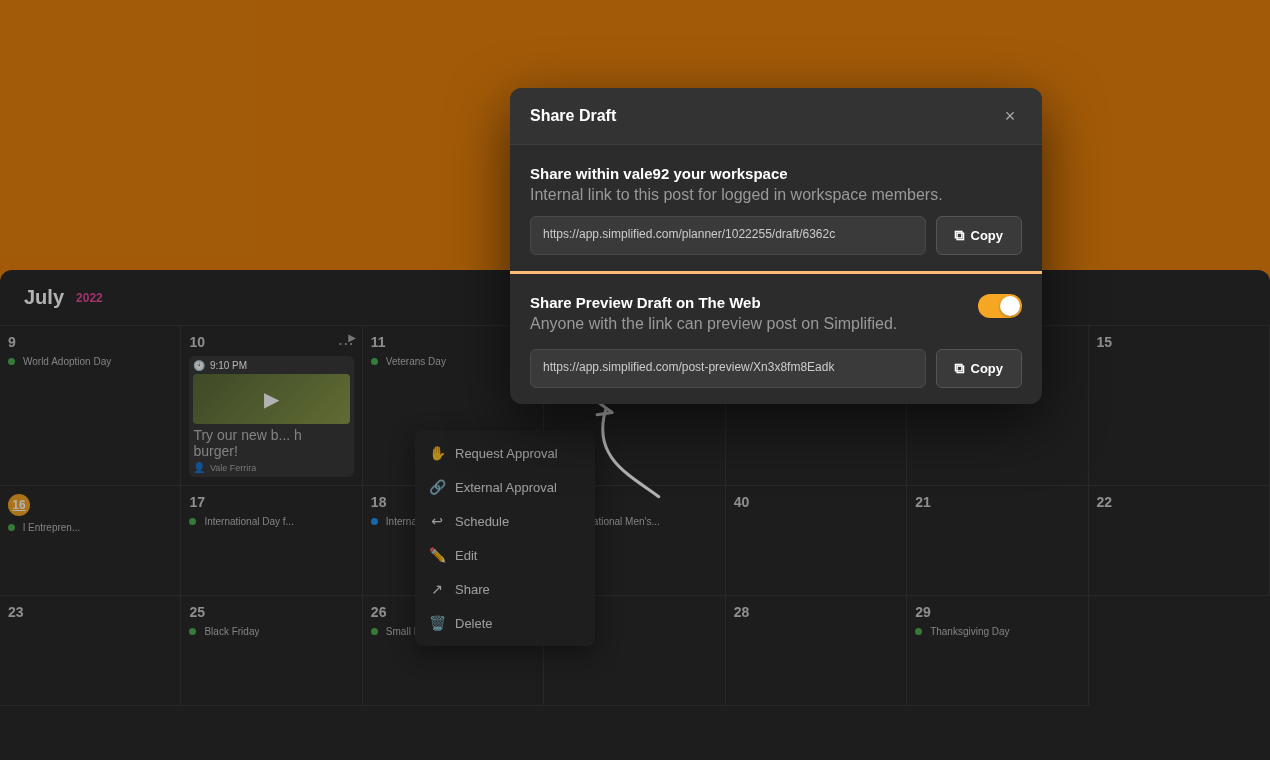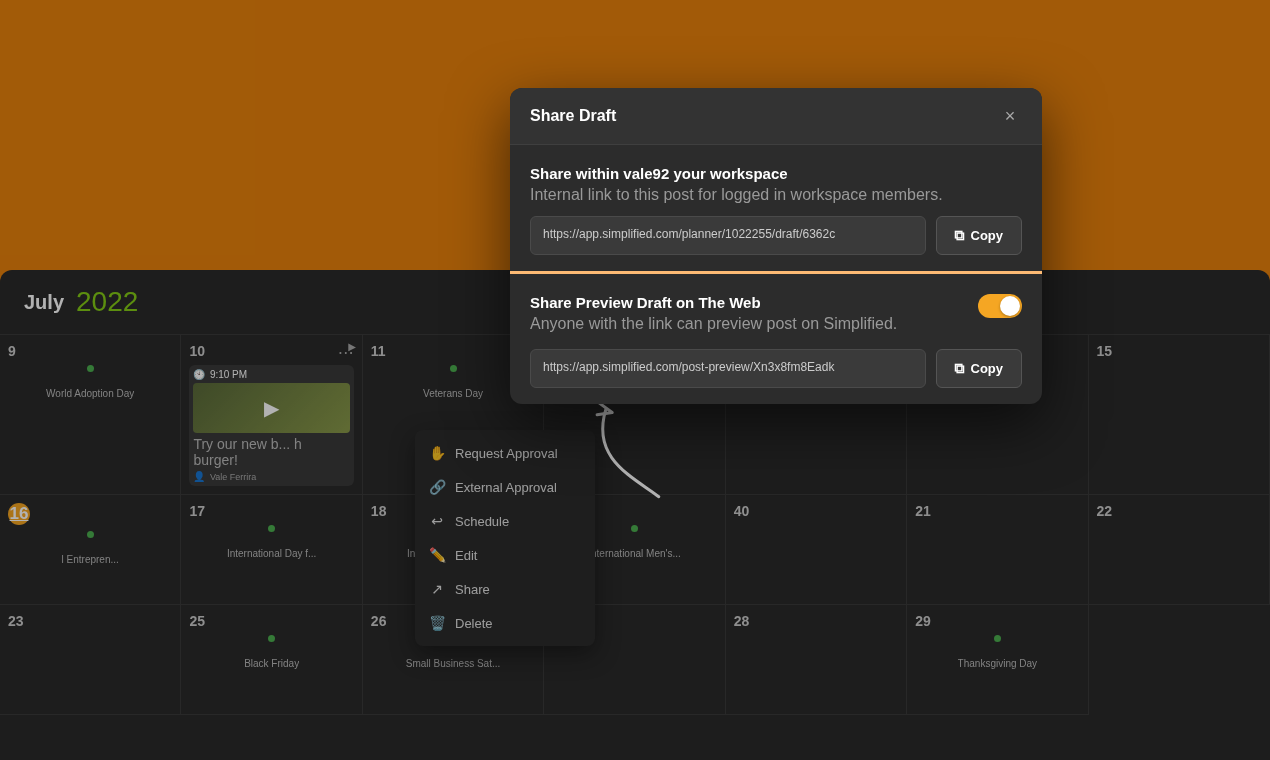--- a/index.html
+++ b/index.html
@@ -31,23 +31,23 @@
       gap: 12px;
     }
 
     .calendar-month {
       color: #fff;
       font-size: 20px;
       font-weight: 700;
     }
 
     .calendar-year {
-      color: #84cc16;
-      font-size: 28px;
-      font-weight: 400;
+      color: #ec4899;
+      font-size: 12px;
+      font-weight: 700;
     }
 
     .calendar-grid {
       display: grid;
       grid-template-columns: repeat(7, 1fr);
       border-top: 1px solid #3a3a3a;
     }
 
     .calendar-cell {
       border-right: 1px solid #3a3a3a;
@@ -60,23 +60,22 @@
     .cell-number {
       color: #ccc;
       font-size: 14px;
       font-weight: 600;
       margin-bottom: 6px;
     }
 
     .event-dot {
       display: flex;
       align-items: center;
-      gap: 16px;
+      gap: 8px;
       margin-bottom: 3px;
-      flex-direction: column;
     }
 
     .dot {
       width: 7px;
       height: 7px;
       border-radius: 50%;
       flex-shrink: 0;
     }
 
     .dot-green { background: #4caf50; }
@@ -367,21 +366,21 @@
     </div>
     <div class="calendar-cell">
       <div class="cell-number">14</div>
     </div>
     <div class="calendar-cell">
       <div class="cell-number">15</div>
     </div>
 
     <div class="calendar-cell">
       <div class="cell-number">
-        <div class="circle" style="background:#f5a623;color:#fff;width:22px;height:22px;border-radius:50%;display:flex;align-items:center;justify-content:center;font-size:17px;font-weight:700;text-decoration:underline;">16</div>
+        <div class="circle" style="background:#f5a623;color:#fff;width:22px;height:22px;border-radius:50%;display:flex;align-items:center;justify-content:center;font-size:12px;font-weight:700;text-decoration:underline;">16</div>
       </div>
       <div class="event-dot">
         <div class="dot dot-green"></div>
         <span class="event-text">l Entrepren...</span>
       </div>
     </div>
 
     <div class="calendar-cell">
       <div class="cell-number">17</div>
       <div class="event-dot">

